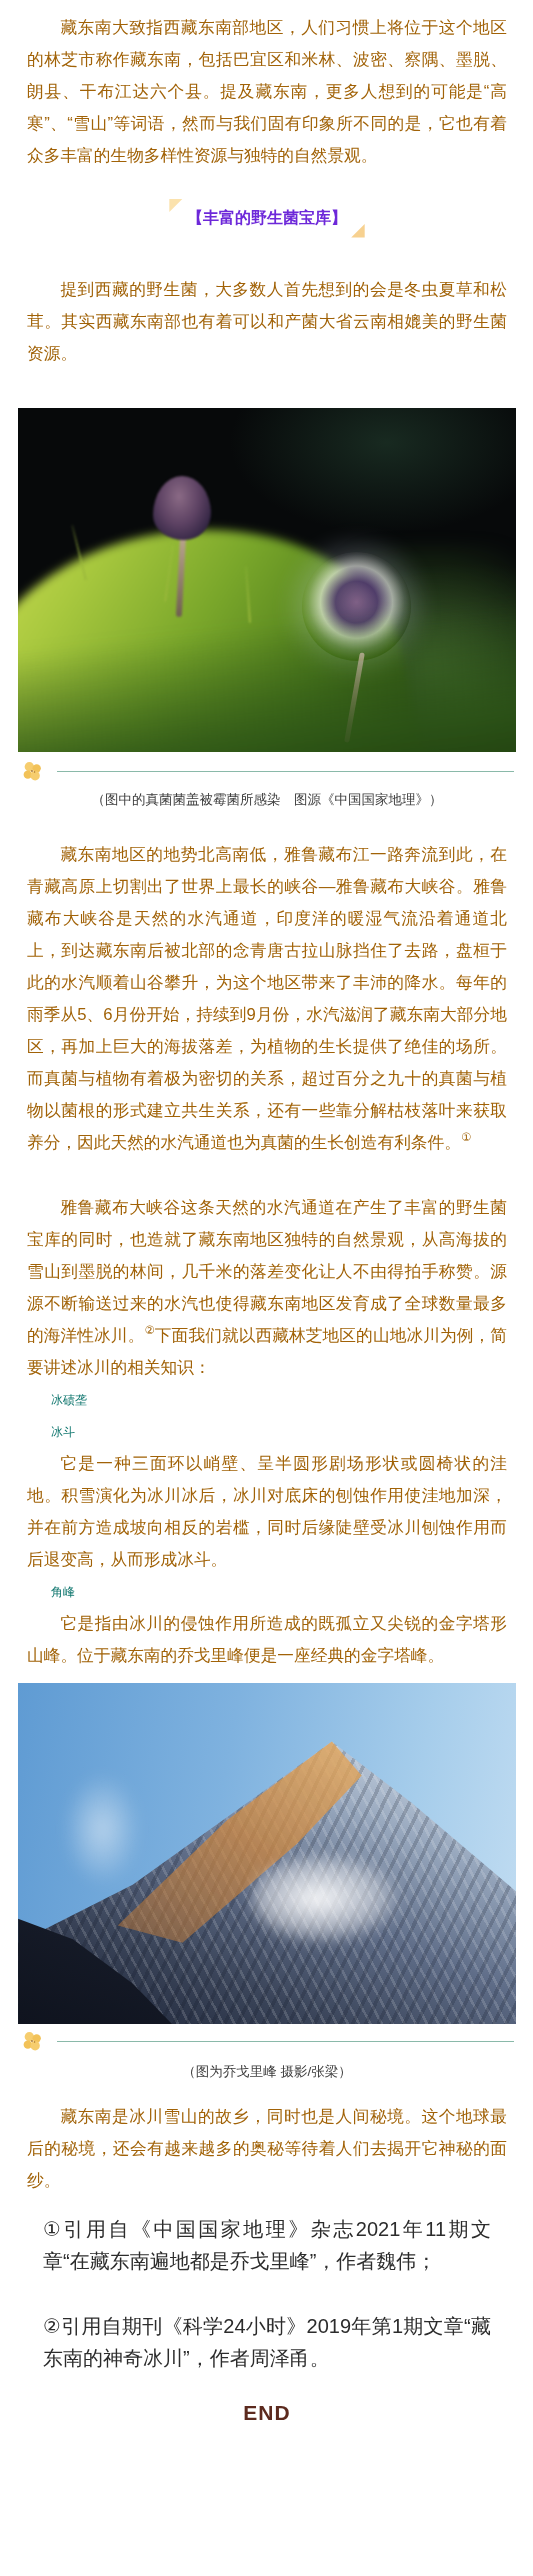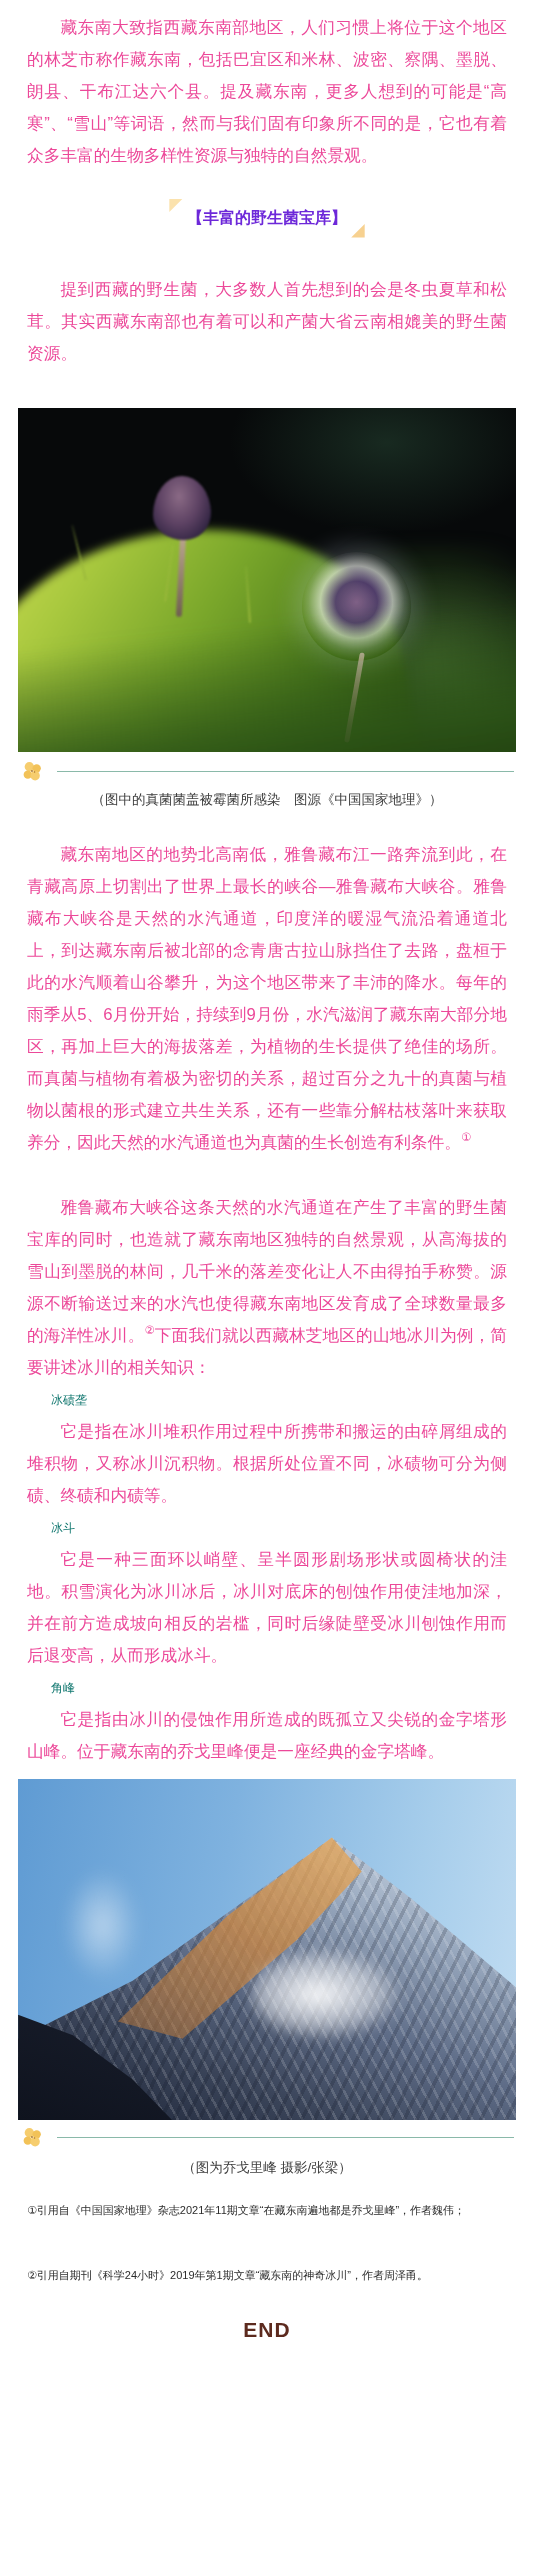--- a/index.html
+++ b/index.html
@@ -5,21 +5,21 @@
   html,body{margin:0;padding:0;background:#ffffff;}
   .page{
     width:534px;height:2576px;overflow:hidden;background:#ffffff;
     font-family:"Liberation Sans","DejaVu Sans",sans-serif;
     color:#2c2c2c;position:relative;margin:0 auto;
   }
   .content{padding:0 27px;}
 
   
   .para{
-    font-size:16.7px;line-height:32px;color:#ec4899;
+    font-size:16.7px;line-height:32px;color:#a16207;
     text-align:justify;text-indent:2em;margin:0;
   }
   .supnum{font-size:11.5px;vertical-align:super;line-height:0;}
 
   
   .heading-wrap{text-align:center;height:36px;position:relative;}
   .heading-inner{
     position:relative;display:inline-block;
     font-size:16px;font-weight:bold;color:#6d28d9;line-height:36px;
   }
@@ -28,21 +28,21 @@
   .tri-lr{right:-17.7px;bottom:-2.1px;background:#f7d190;clip-path:polygon(100% 0,100% 100%,0 100%);}
 
   
   .subhead{
     font-size:12px;line-height:32px;color:#0f766e;
     text-indent:2em;margin:0;
   }
 
   
   .caption{font-size:13.5px;line-height:21px;color:#3d3d3d;text-align:center;margin:5px;}
-  .footnote{font-size:11px;line-height:32px;color:#2c2c2c;text-align:justify;margin:0;}
+  .footnote{font-size:20px;line-height:32px;color:#2c2c2c;text-align:justify;margin:16px;}
 
   
   .divider{display:flex;align-items:center;height:24px;margin-left:-6.3px;margin-right:-7.3px;}
   .divider .flower{flex:0 0 auto;}
   .divider-line{flex:1;height:1px;background:#8ab9a9;margin-left:13.5px;}
 
   
   .photo{position:relative;width:498px;margin-left:-8.9px;overflow:hidden;}
 
   
@@ -168,21 +168,20 @@
     </div>
 
     <p class="caption mt-cap1">（图中的真菌菌盖被霉菌所感染　图源《中国国家地理》）</p>
 
     <p class="para mt-p3"><span>藏东南地区的地势北高南低，雅鲁藏布江一路奔流到此，在青藏高原上切割出了世界上最长的峡谷—雅鲁藏布大峡谷。雅鲁藏布大峡谷是天然的水汽通道，印度洋的暖湿气流沿着通道北上，到达藏东南后被北部的念青唐古拉山脉挡住了去路，盘桓于此的水汽顺着山谷攀升，为这个地区带来了丰沛的降水。每年的雨季从5、6月份开始，持续到9月份，水汽滋润了藏东南大部分地区，再加上巨大的海拔落差，为植物的生长提供了绝佳的场所。而真菌与植物有着极为密切的关系，超过百分之九十的真菌与植物以菌根的形式建立共生关系，还有一些靠分解枯枝落叶来获取养分，因此天然的水汽通道也为真菌的生长创造有利条件。</span><span class="supnum">①</span></p>
 
 
     <p class="para mt-p4"><span>雅鲁藏布大峡谷这条天然的水汽通道在产生了丰富的野生菌宝库的同时，也造就了藏东南地区独特的自然景观，从高海拔的雪山到墨脱的林间，几千米的落差变化让人不由得拍手称赞。源源不断输送过来的水汽也使得藏东南地区发育成了全球数量最多的海洋性冰川。</span><span class="supnum">②</span><span>下面我们就以西藏林芝地区的山地冰川为例，简要讲述冰川的相关知识：</span></p>
 
     <p class="subhead">冰碛垄</p>
-    <p class="para">它是指在冰川堆积作用过程中所携带和搬运的由碎屑组成的堆积物，又称冰川沉积物。根据所处位置不同，冰碛物可分为侧碛、终碛和内碛等。</p>
 
     <p class="subhead">冰斗</p>
     <p class="para">它是一种三面环以峭壁、呈半圆形剧场形状或圆椅状的洼地。积雪演化为冰川冰后，冰川对底床的刨蚀作用使洼地加深，并在前方造成坡向相反的岩槛，同时后缘陡壁受冰川刨蚀作用而后退变高，从而形成冰斗。</p>
 
     <p class="subhead">角峰</p>
     <p class="para">它是指由冰川的侵蚀作用所造成的既孤立又尖锐的金字塔形山峰。位于藏东南的乔戈里峰便是一座经典的金字塔峰。</p>
 
     <div class="photo photo2 mt-img2">
       <div class="mtn-main"></div>
       <div class="mtn-tex"></div>
@@ -199,20 +198,21 @@
         <circle cx="13" cy="28" r="8" fill="#f2c258"></circle>
         <circle cx="27" cy="30" r="9" fill="#f6cd6e"></circle>
         <circle cx="21" cy="21" r="1.8" fill="#a9762d"></circle>
         <circle cx="26" cy="23" r="1.4" fill="#a9762d"></circle>
       </svg>
       <div class="divider-line"></div>
     </div>
 
     <p class="caption mt-cap2">（图为乔戈里峰 摄影/张梁）</p>
 
+    <p class="para mt-p8">藏东南是冰川雪山的故乡，同时也是人间秘境。这个地球最后的秘境，还会有越来越多的奥秘等待着人们去揭开它神秘的面纱。</p>
 
     <p class="footnote mt-fn1">①引用自《中国国家地理》杂志2021年11期文章“在藏东南遍地都是乔戈里峰”，作者魏伟；</p>
     <p class="footnote mt-fn2">②引用自期刊《科学24小时》2019年第1期文章“藏东南的神奇冰川”，作者周泽甬。</p>
 
     <div class="end-block mt-end">
       <div class="end-text">END</div>
 
     </div>
 
   </div>

